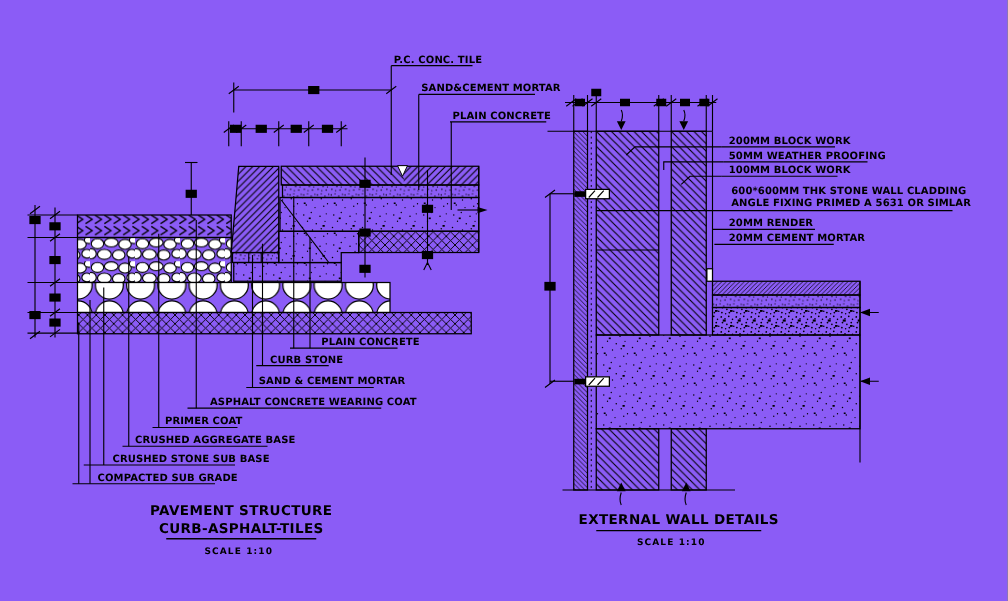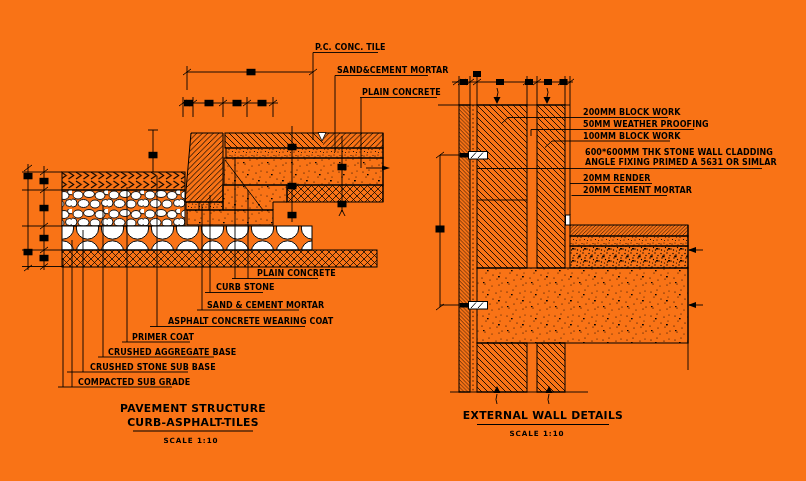--- a/index.html
+++ b/index.html
@@ -1,16 +1,16 @@
 <!DOCTYPE html>
 <html><head>
 <meta charset="utf-8">
 <style>
   html,body{margin:0;padding:0;background:#888;}
-  .sheet{position:relative;width:806px;height:481px;background:#f97316;overflow:hidden;
+  .sheet{position:relative;width:806px;height:481px;background:#8b5cf6;overflow:hidden;
          font-family:"DejaVu Sans",sans-serif;}
   svg{position:absolute;left:0;top:0;}
   .ln{stroke:#000;stroke-width:0.9;fill:none;}
   .ln2{stroke:#000;stroke-width:1.1;fill:none;}
   .dot{stroke:#000;stroke-width:0.8;fill:none;stroke-dasharray:1.5 2.8;}
   .sq{fill:#000;stroke:none;}
   .fl{fill:#000;stroke:none;}
   .outl{stroke:#000;stroke-width:1;}
   .lbl{font-size:8px;font-weight:bold;letter-spacing:0.1px;fill:#000;}
   .ttl{font-size:10.8px;font-weight:bold;letter-spacing:0.3px;fill:#000;}

